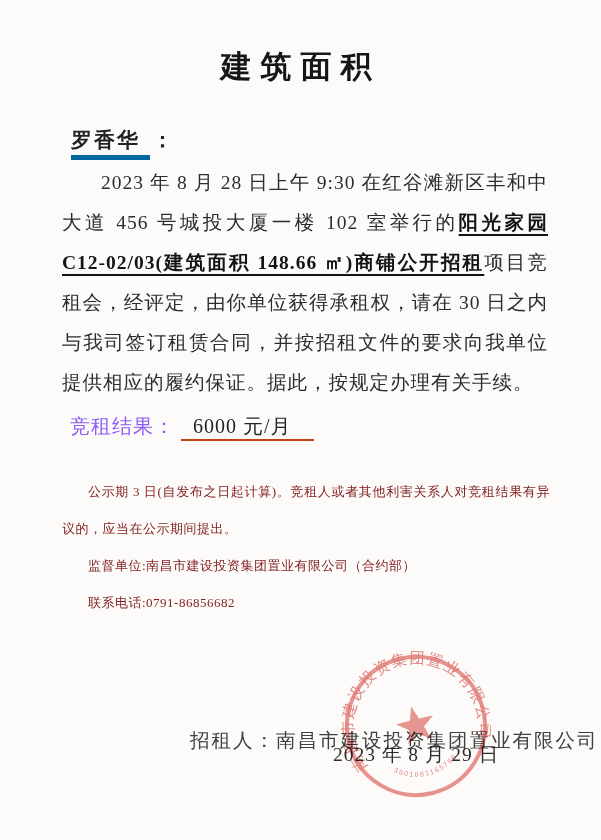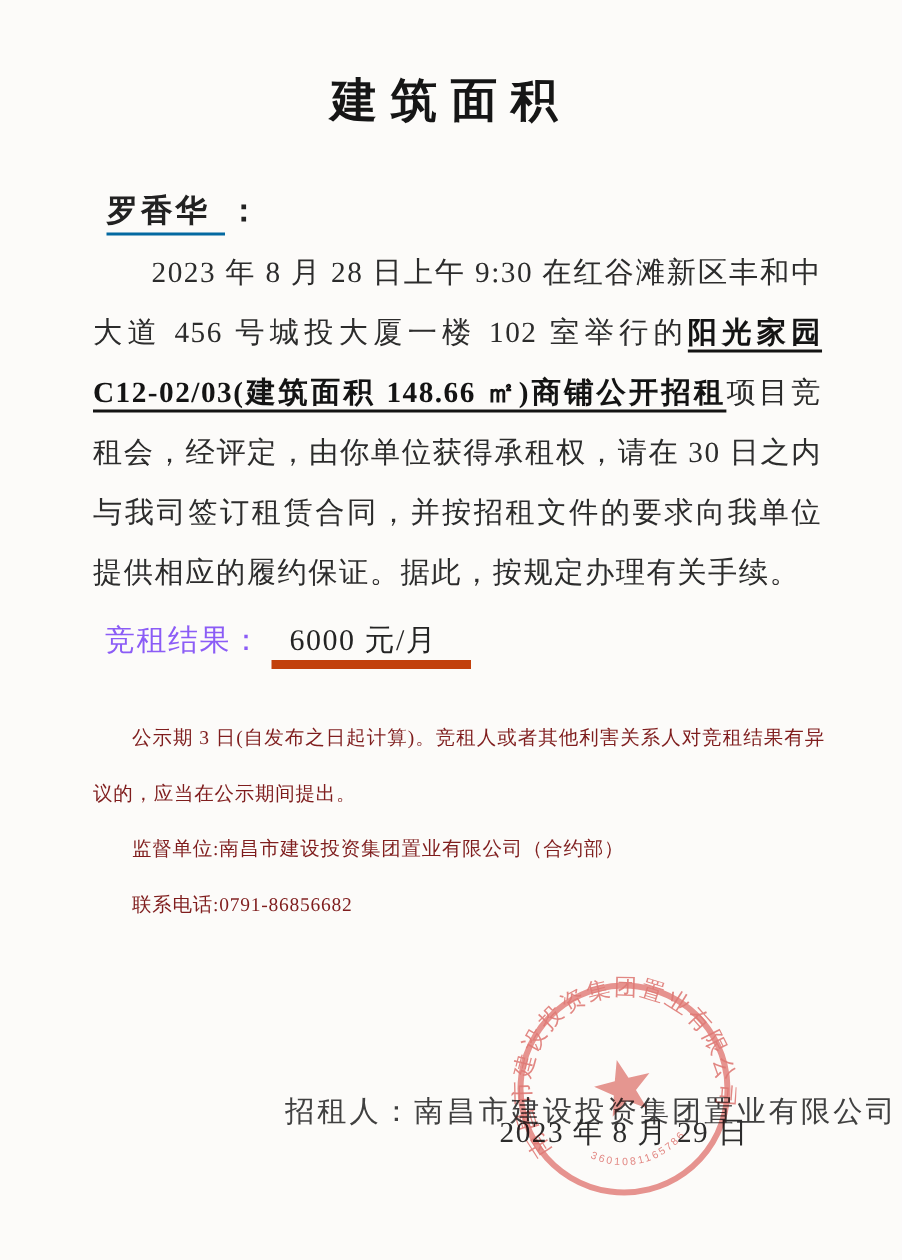--- a/index.html
+++ b/index.html
@@ -30,21 +30,21 @@
   .addressee {
     position: absolute;
     top: 126px;
     left: 71px;
     font-size: 21px;
     font-weight: 700;
     color: #222;
     letter-spacing: 2px;
   }
   .addressee .name {
-    border-bottom: 2px solid #0369a1;
+    border-bottom: 5px solid #0369a1;
     padding: 0 10px 3px 0;
   }
   .addressee .colon { margin-left: 2px; }
   .body-para {
     position: absolute;
     top: 163px;
     left: 62px;
     width: 486px;
     font-size: 19.5px;
     line-height: 40px;
@@ -64,21 +64,21 @@
     position: absolute;
     top: 413px;
     left: 70px;
     font-size: 20px;
     letter-spacing: 1px;
   }
   .result-label { font-weight: 400; color: #8b5cf6; }
   .result-value {
     margin-left: 6px;
     padding: 0 22px 2px 12px;
-    border-bottom: 6px solid #c2410c;
+    border-bottom: 2px solid #c2410c;
     color: #242424;
   }
   .tail-block {
     position: absolute;
     top: 473px;
     left: 62px;
     width: 488px;
     font-size: 13px;
     line-height: 37px;
     letter-spacing: 0.5px;

